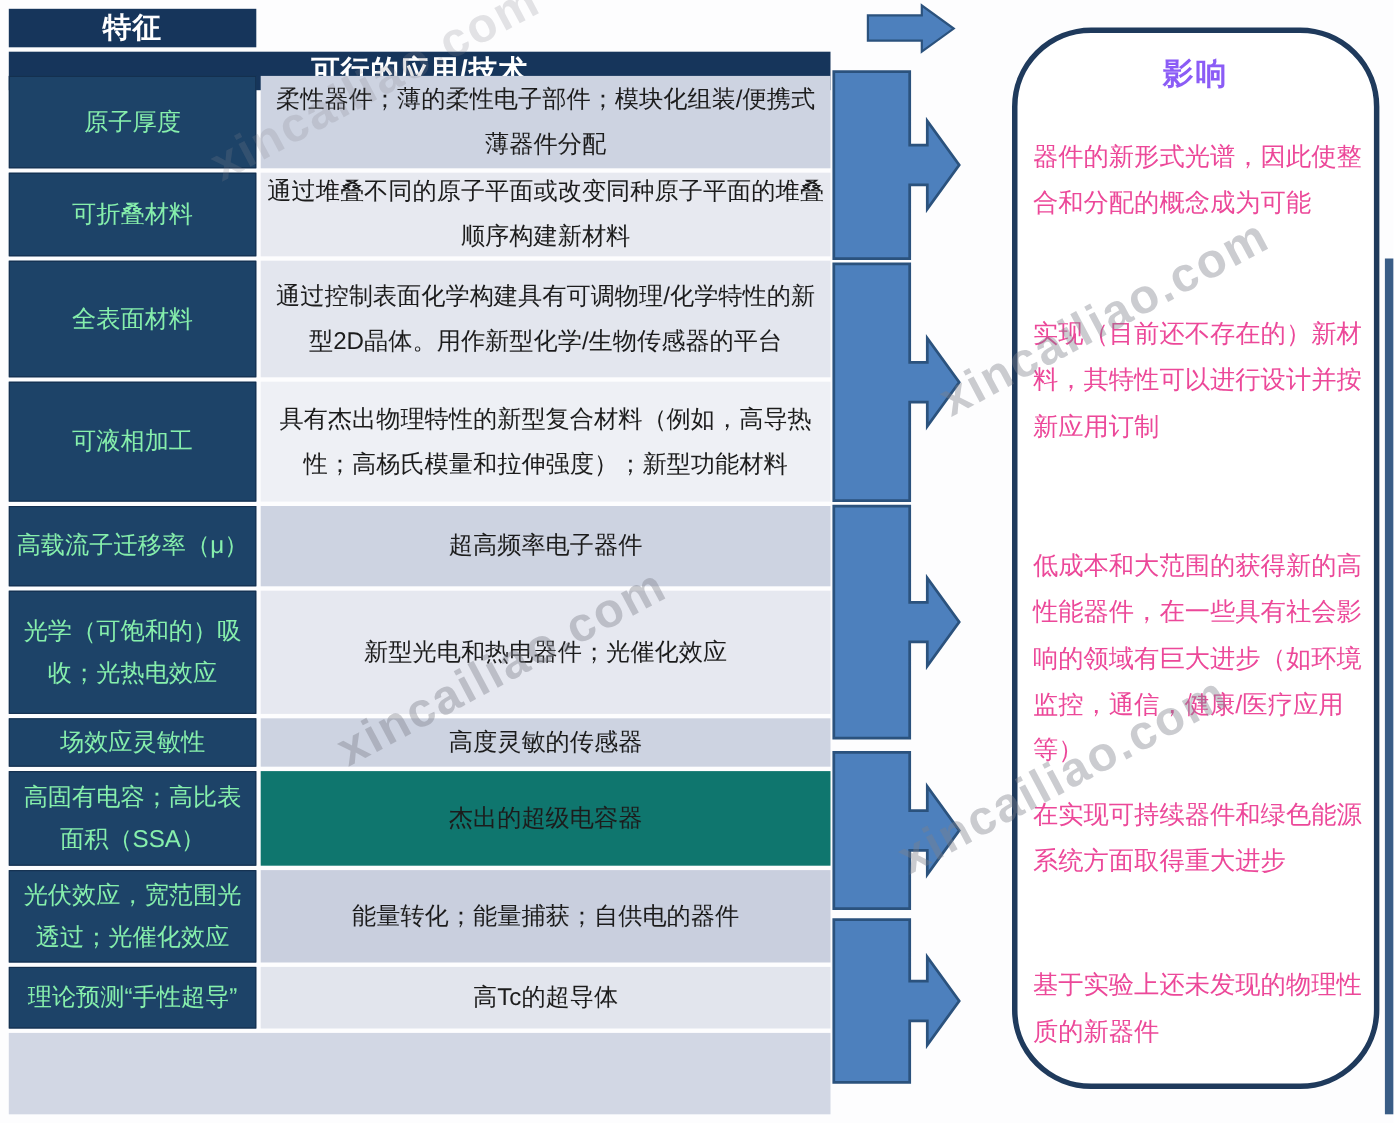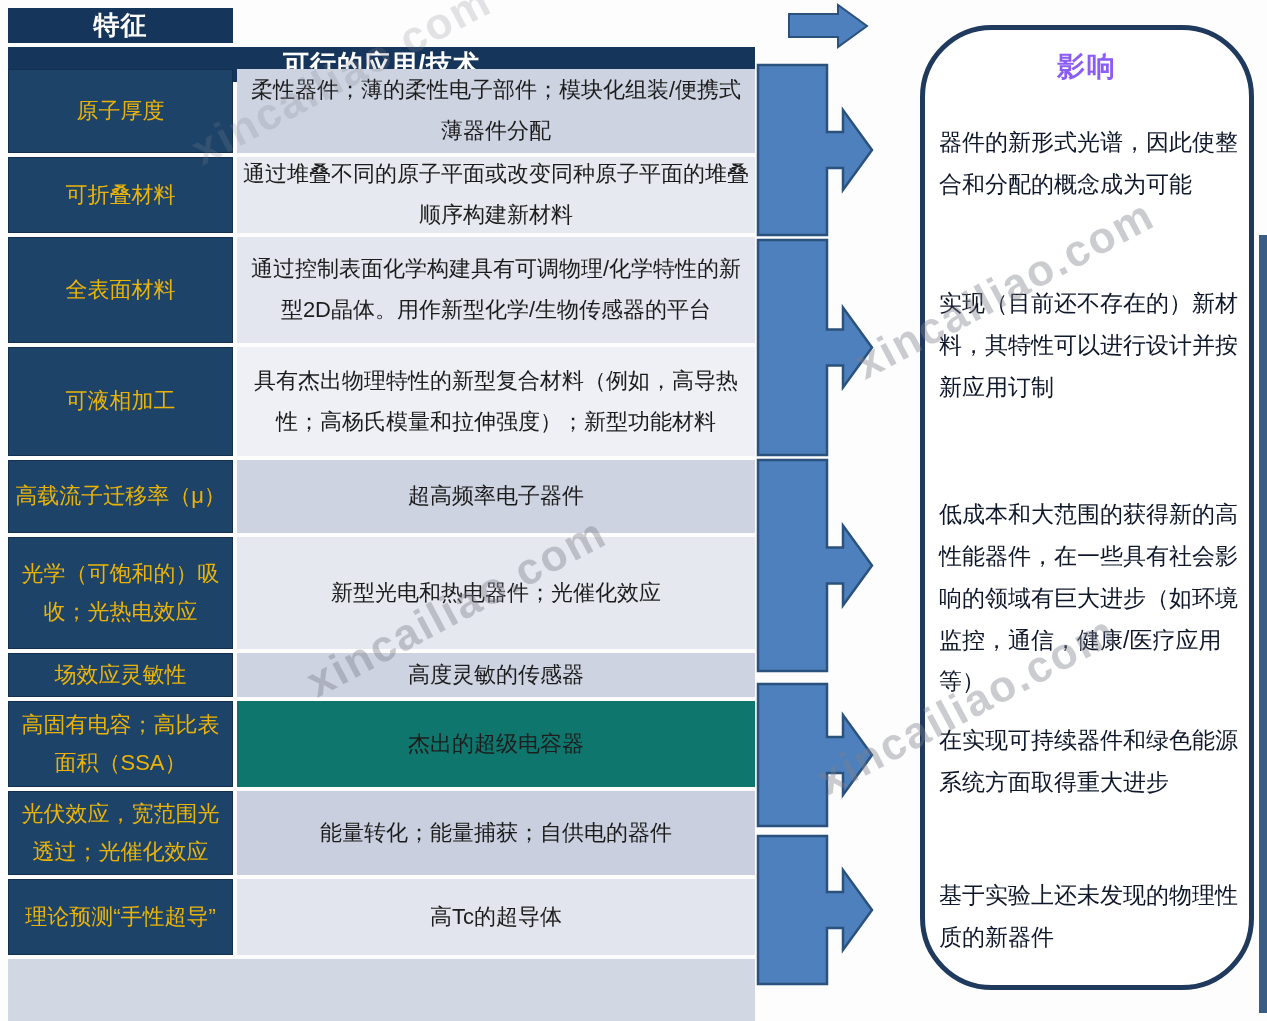--- a/index.html
+++ b/index.html
@@ -12,54 +12,54 @@
   .table{position:absolute;left:8px;top:8px;width:747px;}
   .thead{display:flex;gap:4px;height:54px;margin-bottom:7px;flex-direction:column;}
   .th{
     background:var(--header-bg,#16355B);color:#ffffff;font-weight:bold;font-size:26px;
     display:flex;align-items:center;justify-content:center;letter-spacing:1px;
   }
   .th-feature{width:225px;flex:none;}
   .th-app{flex:1;}
   .row{display:flex;gap:4px;margin-bottom:4px;}
   .cell-f{
-    width:225px;flex:none;background:var(--feature-bg,#1D4368);color:#eab308;
+    width:225px;flex:none;background:var(--feature-bg,#1D4368);color:#86efac;
     font-size:22px;line-height:1.75;display:flex;align-items:center;justify-content:center;
     text-align:center;padding:0 2px;box-sizing:border-box;border:1px solid #14304f;
   }
   .cell-a{
     flex:1;font-size:22px;line-height:1.85;display:flex;align-items:center;justify-content:center;
     text-align:center;color:#1c1c1c;padding:0 6px;box-sizing:border-box;
   }
   .row:nth-child(1){height:84px}  .row:nth-child(1) .cell-a{background:#cdd3e1}
   .row:nth-child(2){height:76px}  .row:nth-child(2) .cell-a{background:#e7e9f0}
   .row:nth-child(3){height:106px} .row:nth-child(3) .cell-a{background:#e3e6ee}
   .row:nth-child(4){height:109px} .row:nth-child(4) .cell-a{background:#eef0f5}
   .row:nth-child(5){height:73px}  .row:nth-child(5) .cell-a{background:#cdd3e1}
   .row:nth-child(6){height:112px}  .row:nth-child(6) .cell-a{background:#e6e8f0}
   .row:nth-child(7){height:44px}  .row:nth-child(7) .cell-a{background:#cdd3e1}
   .row:nth-child(8){height:86px}  .row:nth-child(8) .cell-a{background:#0f766e}
   .row:nth-child(9){height:84px}  .row:nth-child(9) .cell-a{background:#c9cfde}
-  .row:nth-child(10){height:76px} .row:nth-child(10) .cell-a{background:#e2e5ed}
+  .row:nth-child(10){height:56px} .row:nth-child(10) .cell-a{background:#e2e5ed}
   .row:nth-child(11){height:74px} .row:nth-child(11) .cell-a{background:#d2d7e4}
   
   .top-arrow{position:absolute;left:788px;top:4px;}
   .flow-bar{position:absolute;left:757px;}
   .flow-bar svg,.top-arrow svg{display:block;overflow:visible;}
   
   .panel{
     position:absolute;left:920px;top:25px;width:334px;height:965px;box-sizing:border-box;
     border:5px solid var(--panel-border,#1F3A5C);border-radius:72px;background:#ffffff;
   }
   .panel-title{
     position:absolute;top:18px;left:0;right:0;text-align:center;
     font-size:28px;font-weight:bold;color:#8b5cf6;letter-spacing:2px;
   }
   .impact{
-    position:absolute;left:14px;width:302px;font-size:23px;line-height:1.82;color:#0f172a;
+    position:absolute;left:14px;width:302px;font-size:23px;line-height:1.82;color:#ec4899;
     text-align:left;
   }
   
   .edge-stripe{position:absolute;left:1259px;top:235px;width:8px;height:778px;background:#3a5d86;}
   .wm{
     position:absolute;font-size:44px;font-weight:600;letter-spacing:2px;
     color:rgba(125,128,138,0.40);transform:rotate(-28deg);transform-origin:left center;
     white-space:nowrap;pointer-events:none;z-index:5;
   }
   .wm-a{left:310px;top:660px;}

